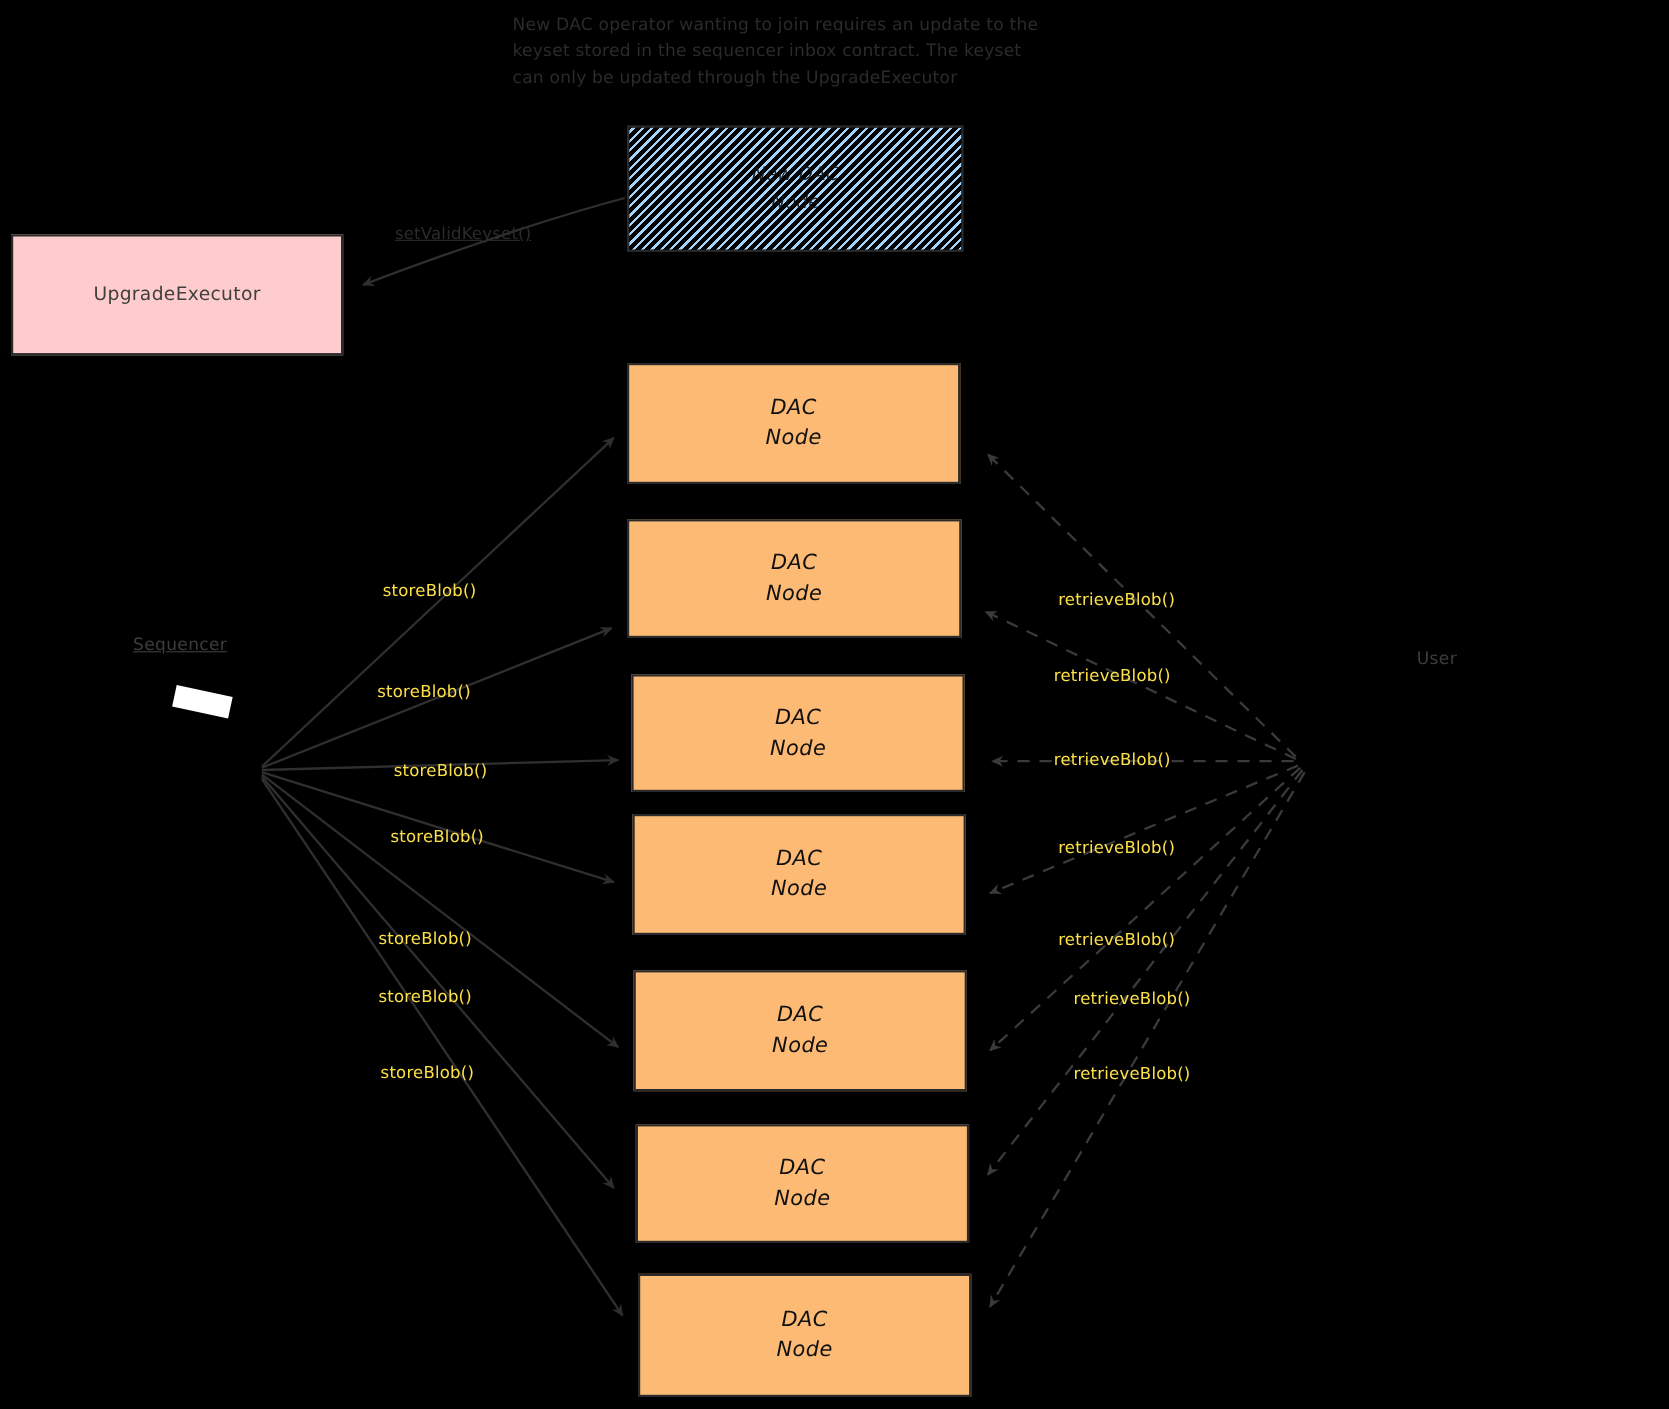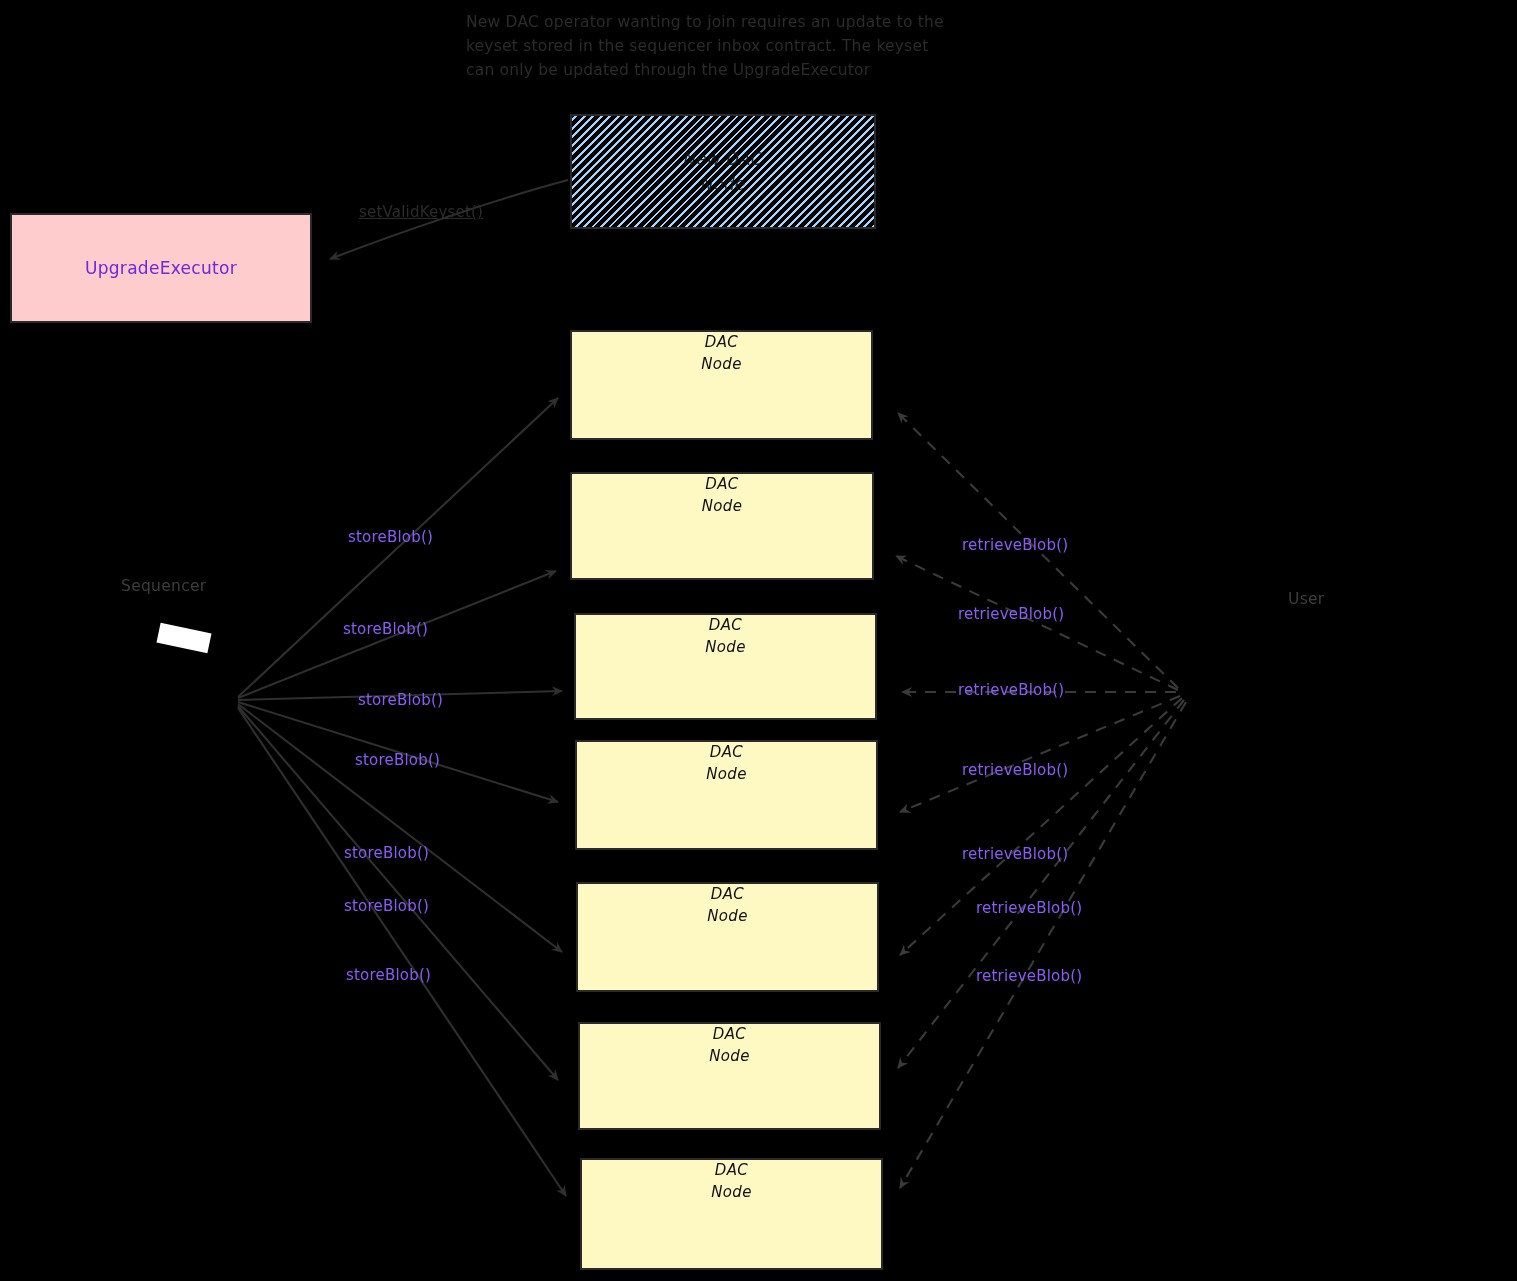--- a/index.html
+++ b/index.html
@@ -16,42 +16,43 @@
     font-family: "DejaVu Sans", sans-serif;
   }
   #vector-layer {
     position: absolute;
     left: 0; top: 0;
     width: 1517px;
     height: 1281px;
   }
   .node-box {
     position: absolute;
-    background: #fef9c3;
+    background: #fdba74;
     border: 2px solid #2a2a2a;
     box-sizing: border-box;
     display: flex;
     flex-direction: column;
     align-items: center;
+    justify-content: center;
     color: #111111;
-    font-size: 15px;
+    font-size: 19px;
     line-height: 1.45;
     font-style: italic;
     letter-spacing: 0.4px;
   }
   .node-box .ln { display: block; }
   .exec-box {
     position: absolute;
     background: #fecccc;
     border: 2px solid #2a2a2a;
     box-sizing: border-box;
     display: flex;
     align-items: center;
     justify-content: center;
-    color: #6d28d9;
+    color: #404040;
     font-size: 17px;
     letter-spacing: 0.3px;
   }
   .hatch-box {
     position: absolute;
     border: 2px solid #2a2a2a;
     box-sizing: border-box;
     background-color: #000000;
     background-image: repeating-linear-gradient(
       -45deg,
@@ -75,21 +76,21 @@
   .anno {
     position: absolute;
     color: #2b2b2b;
     font-size: 15.5px;
     line-height: 1.55;
     white-space: pre;
     letter-spacing: 0.2px;
   }
   .edge-label {
     position: absolute;
-    color: #8b5cf6;
+    color: #fde047;
     font-size: 15px;
     white-space: nowrap;
     letter-spacing: 0.2px;
   }
   .edge-label.bright { color: #2b2b2b; }
   .actor-label {
     position: absolute;
     color: #3d3d3d;
     font-size: 15.5px;
     white-space: nowrap;
@@ -173,21 +174,21 @@
   </div>
   <div class="node-box" style="left:578px; top:1022px; width:303px; height:108px;">
     <span class="ln">DAC</span>
     <span class="ln">Node</span>
   </div>
   <div class="node-box" style="left:580px; top:1158px; width:303px; height:112px;">
     <span class="ln">DAC</span>
     <span class="ln">Node</span>
   </div>
 
-  <div class="actor-label" style="left:121px; top:577px;">Sequencer</div>
+  <div class="actor-label" style="left:121px; top:577px;text-decoration:underline;">Sequencer</div>
   <div class="seq-icon" style="left:158px; top:628px; width:52px; height:20px;"></div>
 
 
   <div class="actor-label" style="left:1257px; top:590px;margin-left:31px;">User</div>
 
 
   <div class="edge-label" style="left:348px; top:528px;">storeBlob()</div>
   <div class="edge-label" style="left:343px; top:620px;">storeBlob()</div>
   <div class="edge-label" style="left:358px; top:691px;">storeBlob()</div>
   <div class="edge-label" style="left:355px; top:751px;">storeBlob()</div>

